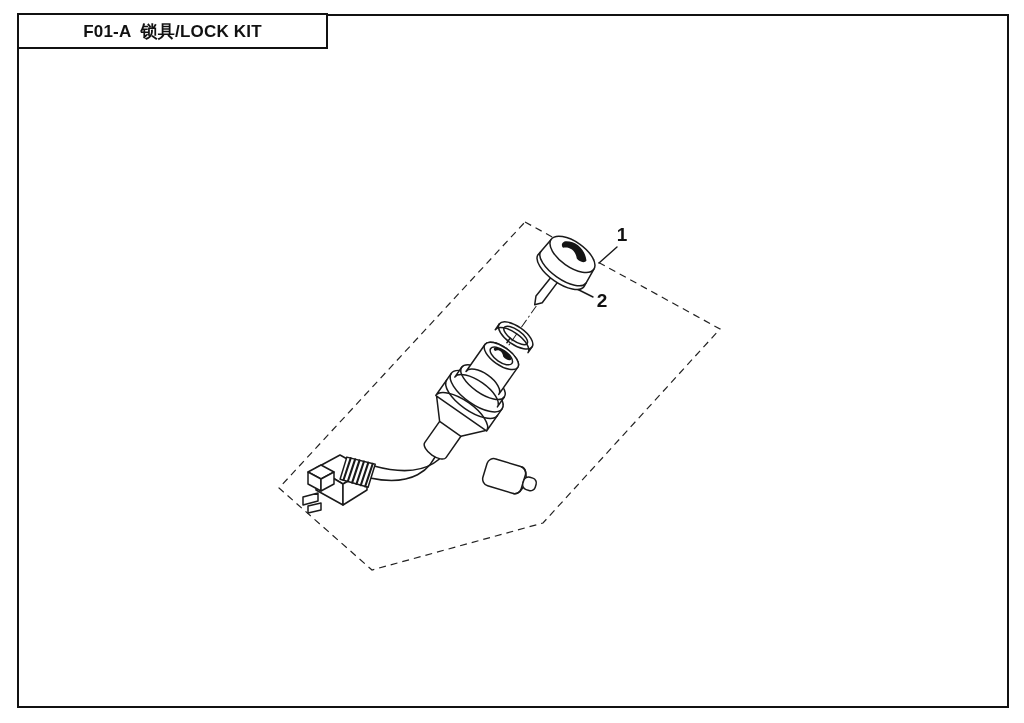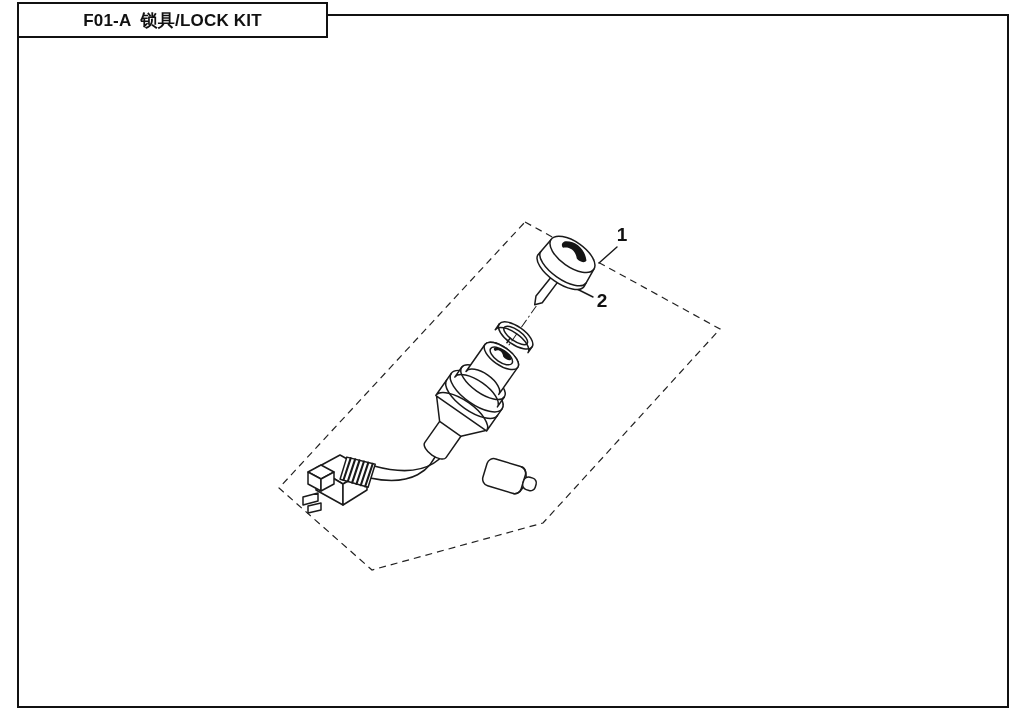--- a/index.html
+++ b/index.html
@@ -12,21 +12,21 @@
     overflow: hidden;
   }
   #outer-border {
     position: absolute;
     left: 17px; top: 14px;
     width: 988px; height: 690px;
     border: 2px solid #111;
   }
   #title-box {
     position: absolute;
-    left: 17px; top: 2px;
+    left: 17px; top: 13px;
     width: 307px; height: 32px;
     border: 2px solid #111;
     background: #ffffff;
     display: flex;
     align-items: center;
     justify-content: center;
     z-index: 2;
   }
   #title-box .title-text {
     font-size: 17px;

